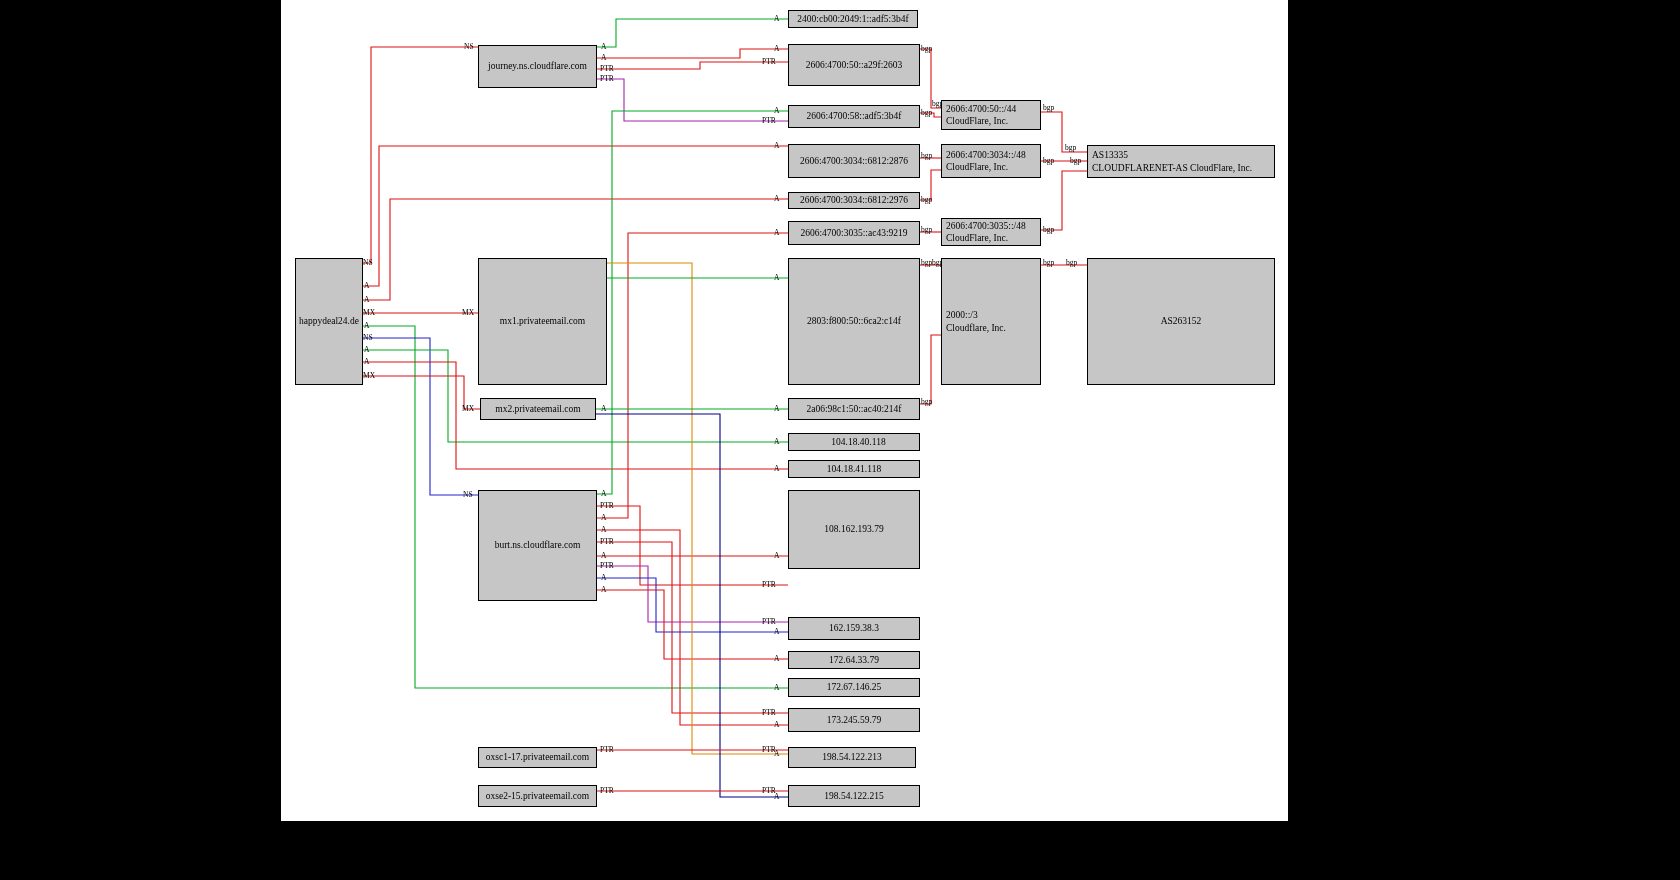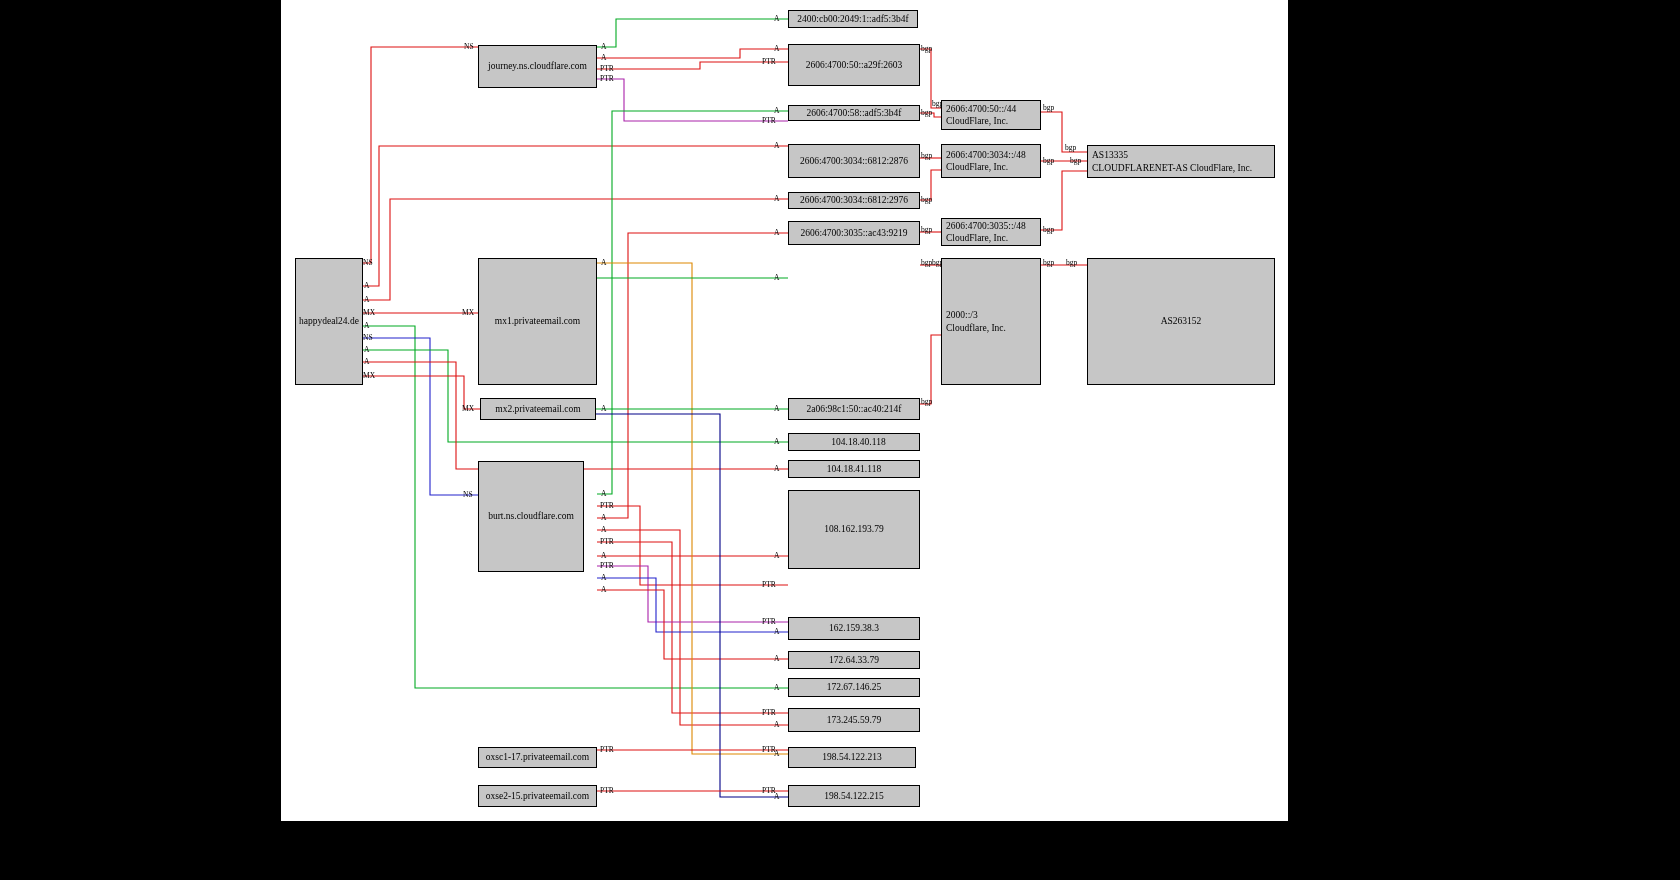--- a/index.html
+++ b/index.html
@@ -134,52 +134,55 @@
     <div class="edge-label" style="left: 932px; top: 259px;">bgp</div>
     <div class="edge-label" style="left: 921px; top: 398px;">bgp</div>
     <div class="edge-label" style="left: 1043px; top: 259px;">bgp</div>
     <div class="edge-label" style="left: 1066px; top: 259px;">bgp</div>
     <div class="node" style="left: 295px; top: 258px; width: 68px; height: 127px;">
       <div>happydeal24.de</div>
     </div>
     <div class="node" style="left: 478px; top: 45px; width: 119px; height: 43px;">
       <div>journey.ns.cloudflare.com</div>
     </div>
-    <div class="node" style="left: 478px; top: 258px; width: 119px; height: 127px;">
+    <div class="node" style="left: 478px; top: 258px; width: 129px; height: 127px;">
       <div>mx1.privateemail.com</div>
     </div>
     <div class="node" style="left: 480px; top: 398px; width: 116px; height: 22px;">
       <div>mx2.privateemail.com</div>
     </div>
-    <div class="node" style="left: 478px; top: 461px; width: 106px; height: 111px;">
+    <div class="node" style="left: 478px; top: 490px; width: 119px; height: 111px;">
       <div>burt.ns.cloudflare.com</div>
     </div>
     <div class="node" style="left: 478px; top: 747px; width: 119px; height: 21px;">
       <div>oxsc1-17.privateemail.com</div>
     </div>
     <div class="node" style="left: 478px; top: 785px; width: 119px; height: 22px; align-items: center;">
       <div>oxse2-15.privateemail.com</div>
     </div>
     <div class="node" style="left: 788px; top: 10px; width: 130px; height: 18px;">
       <div>2400:cb00:2049:1::adf5:3b4f</div>
     </div>
     <div class="node" style="left: 788px; top: 44px; width: 132px; height: 42px;">
       <div>2606:4700:50::a29f:2603</div>
     </div>
-    <div class="node" style="left: 788px; top: 105px; width: 132px; height: 16px;">
+    <div class="node" style="left: 788px; top: 105px; width: 132px; height: 23px;">
       <div>2606:4700:58::adf5:3b4f</div>
     </div>
     <div class="node" style="left: 788px; top: 144px; width: 132px; height: 34px;">
       <div>2606:4700:3034::6812:2876</div>
     </div>
     <div class="node" style="left: 788px; top: 192px; width: 132px; height: 17px;">
       <div>2606:4700:3034::6812:2976</div>
     </div>
     <div class="node" style="left: 788px; top: 221px; width: 132px; height: 24px;">
       <div>2606:4700:3035::ac43:9219</div>
+    </div>
+    <div class="node" style="left: 788px; top: 258px; width: 132px; height: 127px;">
+      <div>2803:f800:50::6ca2:c14f</div>
     </div>
     <div class="node" style="left: 788px; top: 398px; width: 132px; height: 22px;">
       <div>2a06:98c1:50::ac40:214f</div>
     </div>
     <div class="node" style="left: 788px; top: 433px; width: 132px; height: 18px; padding-left: 9px;">
       <div>104.18.40.118</div>
     </div>
     <div class="node" style="left: 788px; top: 460px; width: 132px; height: 18px;">
       <div>104.18.41.118</div>
     </div>

